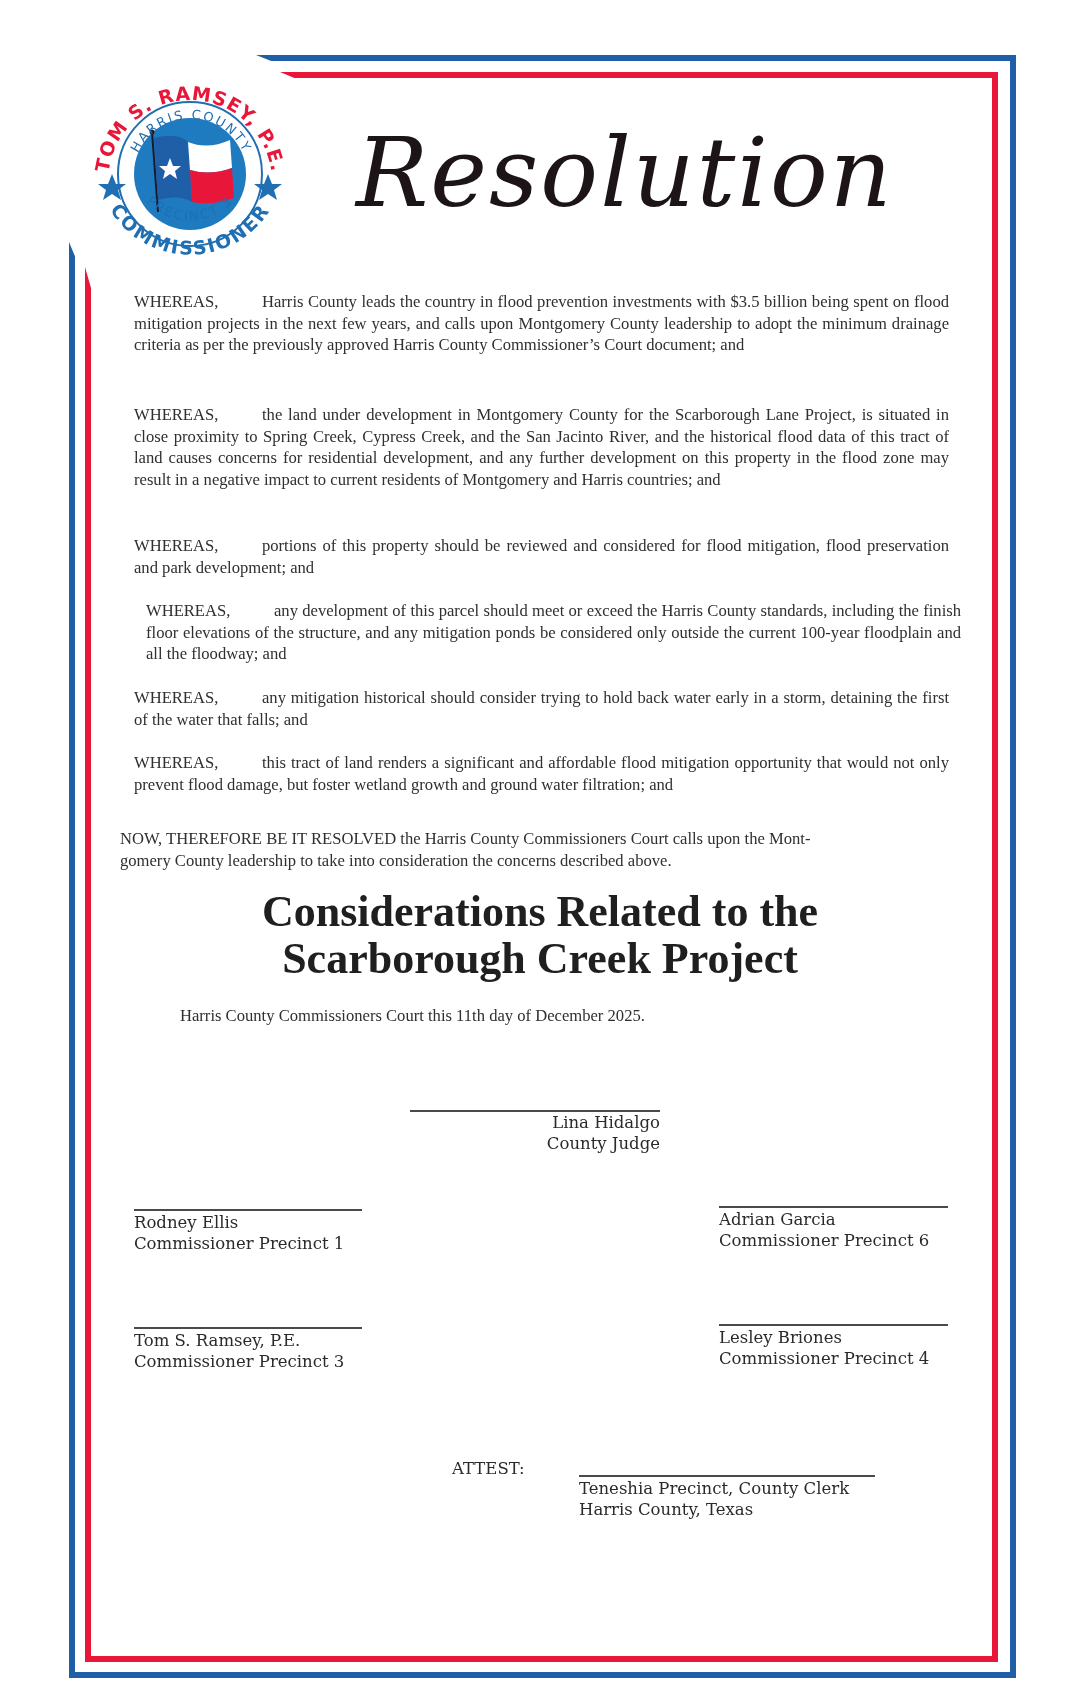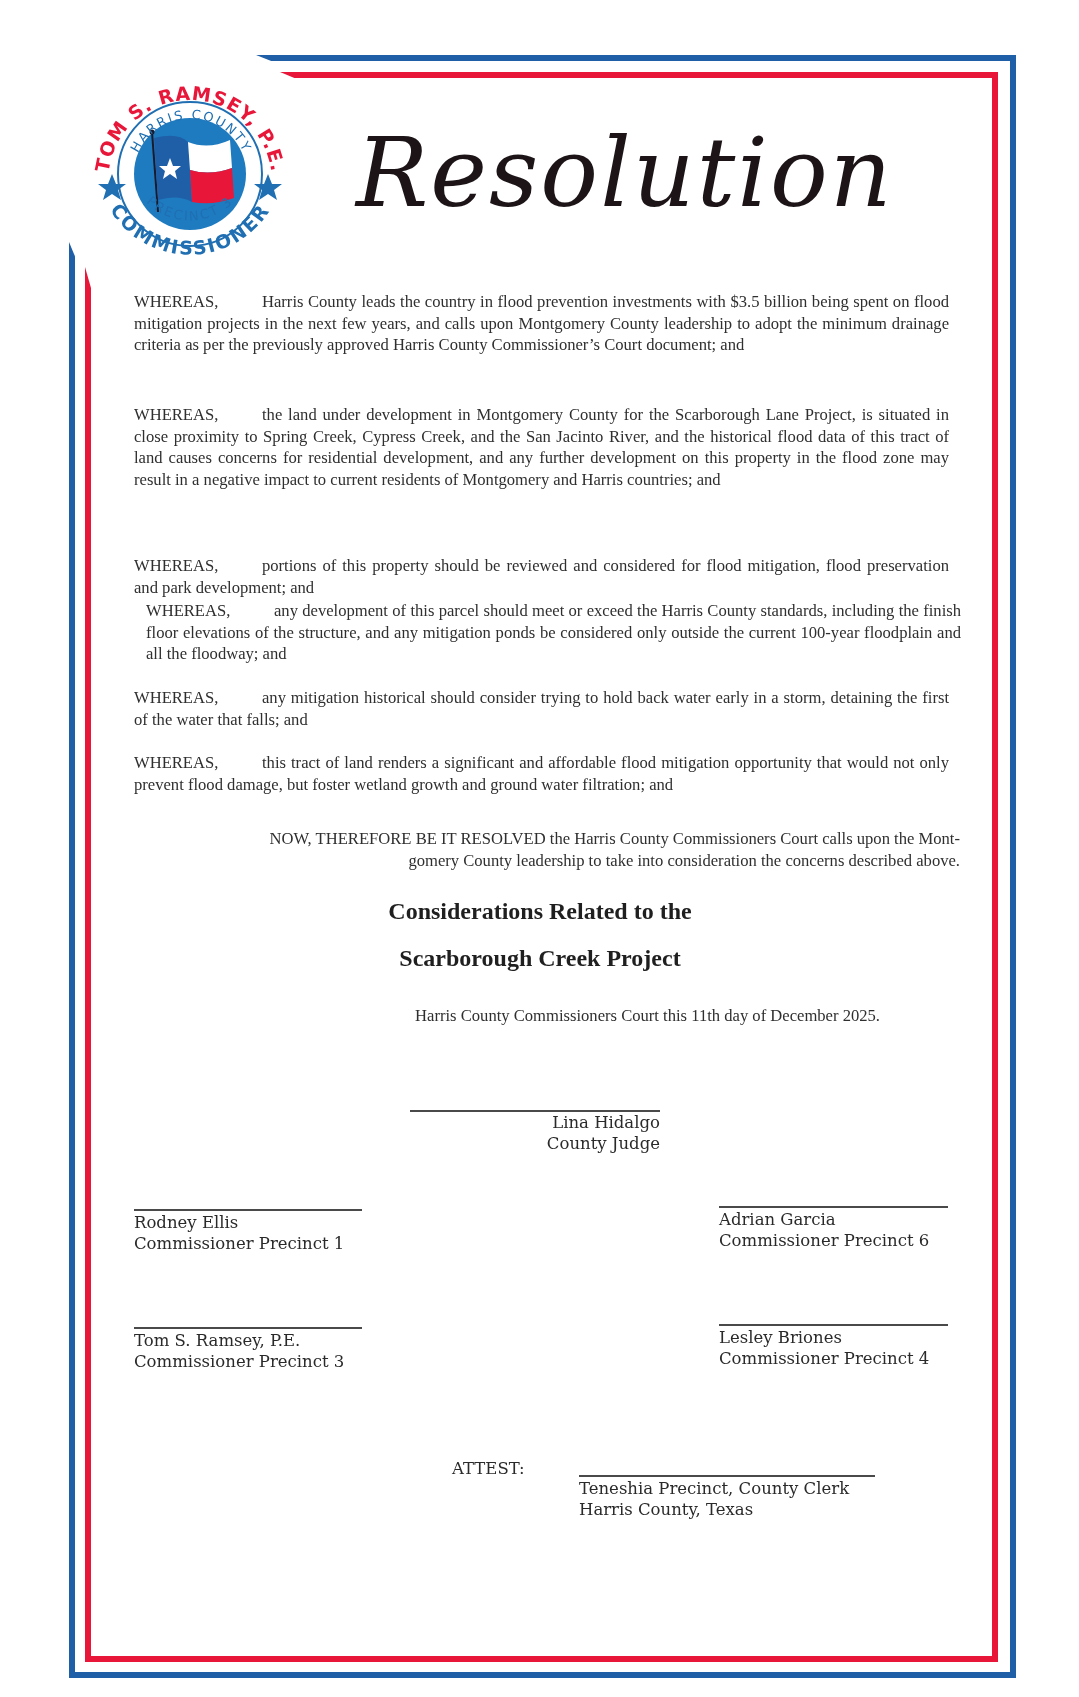--- a/index.html
+++ b/index.html
@@ -14,25 +14,25 @@
   .logo { position:absolute; left:78px; top:62px; width:220px; height:215px; }
 
   .title { position:absolute; left:356px; top:108px; width:580px;
            font-family:"DejaVu Serif","Liberation Serif",serif; font-style:italic;
            font-size:96px; line-height:130px; color:#1c1416; letter-spacing:2px;
            white-space:nowrap; }
 
   .para { position:absolute; left:134px; width:815px; font-size:16.6px; line-height:21.6px;
           color:#2f2f2f; text-align:justify; }
   .para .lead { display:inline-block; width:128px; }
-  .center-para { position:absolute; text-align:right; font-size:16.6px; line-height:22px; color:#2f2f2f; }
+  .center-para { position:absolute; text-align:left; font-size:16.6px; line-height:22px; color:#2f2f2f; }
 
   .heading { position:absolute; left:140px; width:800px; text-align:center;
              font-family:"Liberation Serif","DejaVu Serif",serif; font-weight:bold;
-             font-size:24px; line-height:47px; color:#1f1f1f; }
+             font-size:44px; line-height:47px; color:#1f1f1f; }
 
   .sig-line { position:absolute; height:1.5px; background:#4a4a4a; }
   .sig-text { position:absolute; font-family:"DejaVu Serif","Liberation Serif",serif;
               font-size:16.5px; line-height:21px; color:#2a2a2a; white-space:nowrap; }
   .sig-text.center { text-align:right; }
 </style>
 </head>
 <body>
 
 <div>
@@ -89,21 +89,21 @@
 </div>
 
 <div class="title">Resolution</div>
 
 <div class="para" style="top:291px;">
   <span class="lead">WHEREAS,</span><span>Harris County leads the country in flood prevention investments with $3.5 billion being spent on flood mitigation projects in the next few years, and calls upon Montgomery County leadership to adopt the minimum drainage criteria as per the previously approved Harris County Commissioner’s Court document; and</span>
 </div>
 <div class="para" style="top:404px;">
   <span class="lead">WHEREAS,</span><span>the land under development in Montgomery County for the Scarborough Lane Project, is situated in close proximity to Spring Creek, Cypress Creek, and the San Jacinto River, and the historical flood data of this tract of land causes concerns for residential development, and any further development on this property in the flood zone may result in a negative impact to current residents of Montgomery and Harris countries; and</span>
 </div>
-<div class="para" style="top:535px;margin-top:20px;">
+<div class="para" style="top:535px;">
   <span class="lead">WHEREAS,</span><span>portions of this property should be reviewed and considered for flood mitigation, flood preservation and park development; and</span>
 </div>
 <div class="para" style="top:600px;margin-left:12px;">
   <span class="lead">WHEREAS,</span><span>any development of this parcel should meet or exceed the Harris County standards, including the finish floor elevations of the structure, and any mitigation ponds be considered only outside the current 100-year floodplain and all the floodway; and</span>
 </div>
 <div class="para" style="top:687px;">
   <span class="lead">WHEREAS,</span><span>any mitigation historical should consider trying to hold back water early in a storm, detaining the first of the water that falls; and</span>
 </div>
 <div class="para" style="top:752px;">
   <span class="lead">WHEREAS,</span><span>this tract of land renders a significant and affordable flood mitigation opportunity that would not only prevent flood damage, but foster wetland growth and ground water filtration; and</span>

